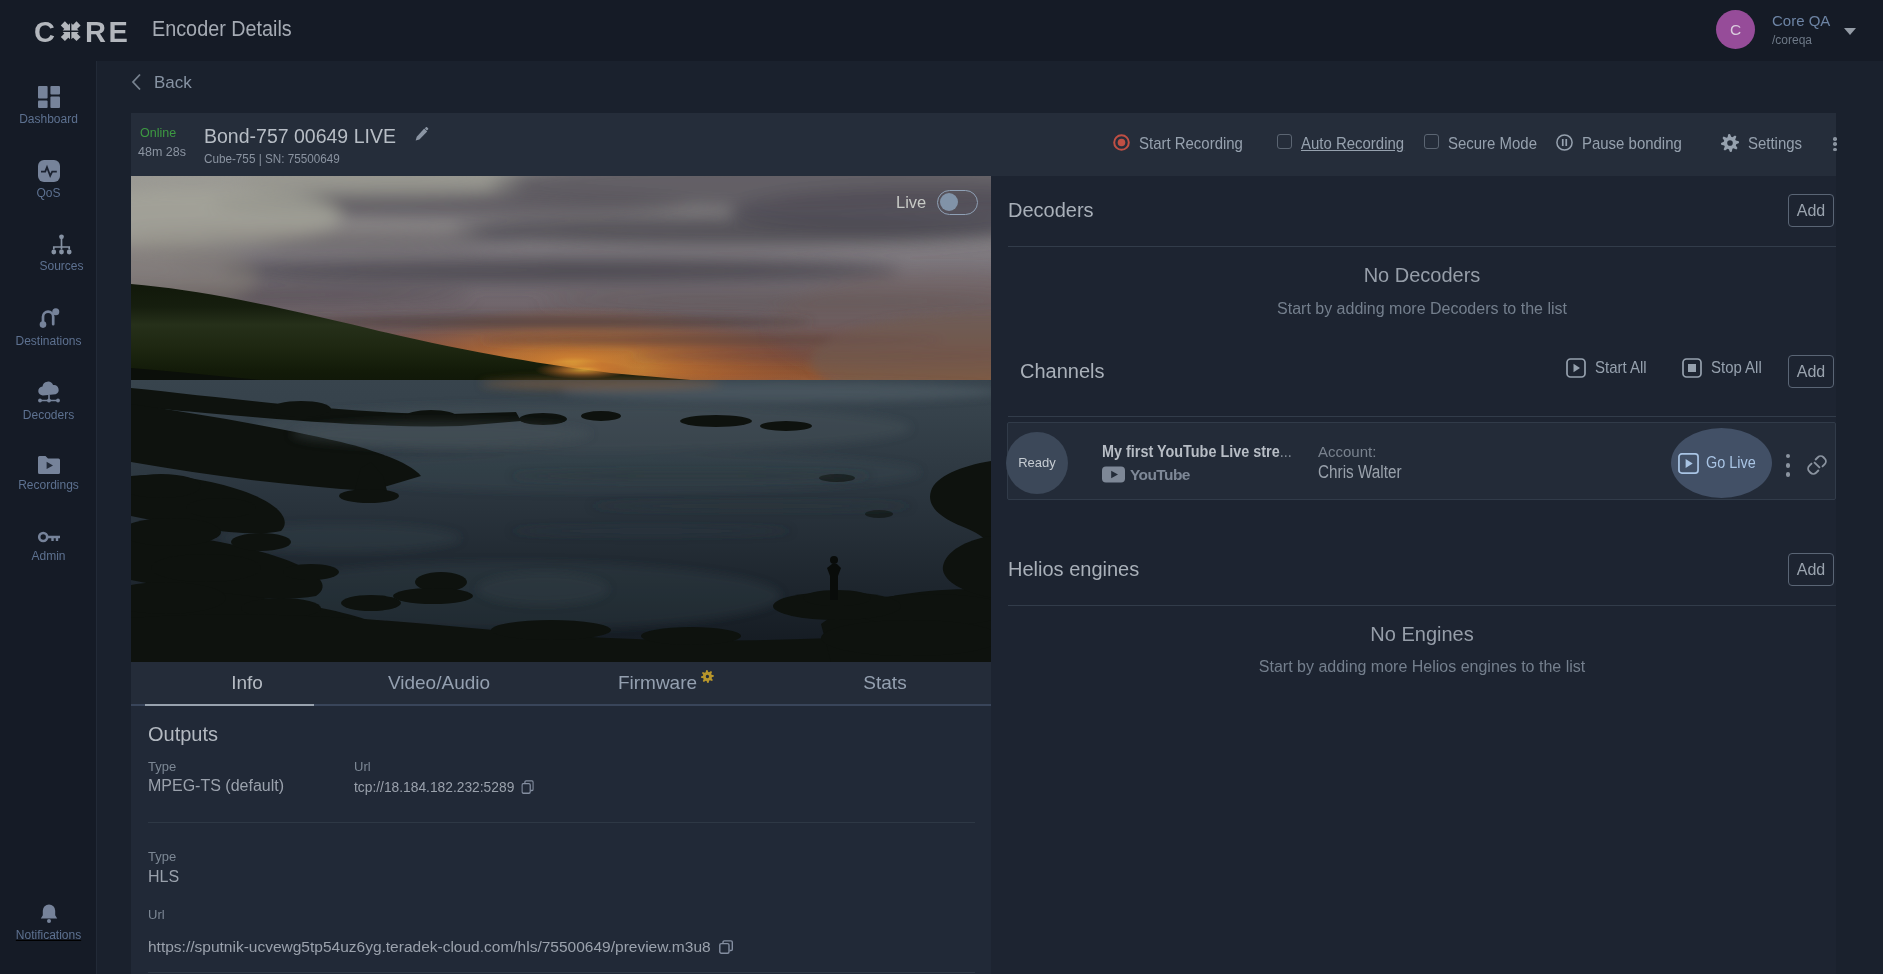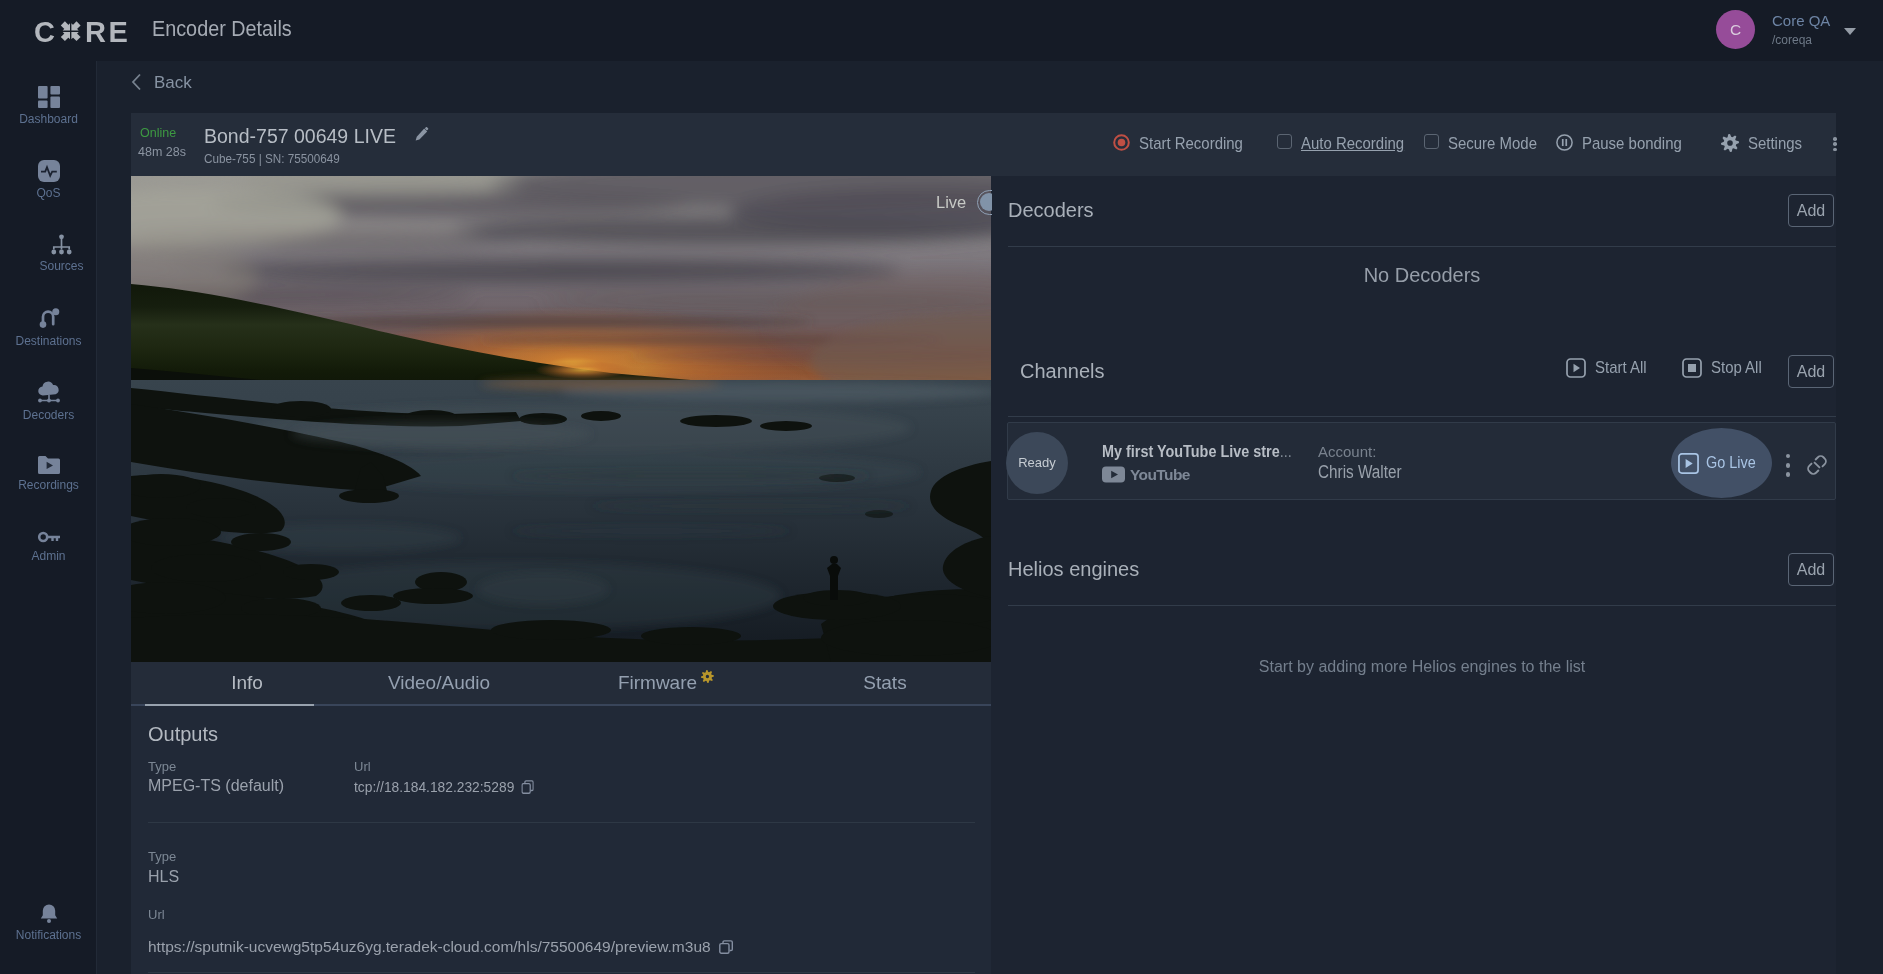--- a/index.html
+++ b/index.html
@@ -38,21 +38,21 @@
   #csub { left:204px; top:151px; font-size:13px; color:#8a93a0; transform:scaleX(0.9); transform-origin:0 50%; }
 
   .hact { position:absolute; top:134px; display:flex; align-items:flex-start; gap:9px;
     color:#96a1ae; font-size:17px; }
   .hact span { transform:scaleX(0.88); transform-origin:0 50%; white-space:nowrap; }
   .cbox { width:15px; height:15px; border:1.5px solid #5b6572; border-radius:3px; }
 
   
   #photo { left:131px; top:176px; width:860px; height:486px; }
   #livebox { left:896px; top:190px; display:flex; align-items:center; gap:11px; }
-  #livebox span { color:#c7cac6; font-size:16.5px;margin-left:40px; }
+  #livebox span { color:#c7cac6; font-size:16.5px; }
   #toggle { width:41px; height:25px; border:1.5px solid #8fa0b5; border-radius:13px; position:relative; }
   #toggle::before { content:""; position:absolute; left:2px; top:2px; width:18px; height:18px;
     border-radius:50%; background:#8193a8; }
 
   #leftpane { left:131px; top:662px; width:860px; height:312px; background:#212937; }
   #tabrow { left:131px; top:662px; width:860px; height:44px; background:#242c39;
     border-bottom:2px solid #39455a; }
   .tab { position:absolute; transform:translateX(-50%); line-height:42px; font-size:19px; color:#94a0b0; white-space:nowrap; }
   .tab.on { color:#b4bac2; }
   #tabline { left:145px; top:704px; width:169px; height:2px; background:#98a2ae; }
@@ -169,21 +169,21 @@
     </svg>
     <div class="lbl">Recordings</div>
   </div>
   <div class="nav" style="top:529px;">
     <svg width="24" height="16" viewBox="0 0 24 16">
       <circle cx="6.2" cy="8" r="4" fill="none" stroke="#76839a" stroke-width="2.6"></circle>
       <path d="M10.5,8 H23 M15.5,8.5 V12 M20,8.5 V12" stroke="#76839a" stroke-width="2.4"></path>
     </svg>
     <div class="lbl">Admin</div>
   </div>
-  <div class="nav" style="top:904px;">
+  <div class="nav" style="top:904px;text-decoration:underline;">
     <svg width="18" height="20" viewBox="0 0 18 20">
       <path d="M9,0.5 a6.2,6.2 0 0 1 6.2,6.2 v4.5 l2,3.3 H0.8 l2,-3.3 V6.7 A6.2,6.2 0 0 1 9,0.5 z" fill="#76839a"></path>
       <circle cx="9" cy="17" r="2" fill="#76839a"></circle>
     </svg>
     <div class="lbl">Notifications</div>
   </div>
 
   <div class="abs" id="back"><svg width="11" height="18" viewBox="0 0 11 18" style="margin-right:12px; vertical-align:-3px;">
         <path d="M9,1.5 L2,9 L9,16.5" fill="none" stroke="#77828f" stroke-width="1.8"></path>
       </svg>Back</div>
@@ -393,20 +393,21 @@
           <path d="M4,3.2 V2.2 A1.3,1.3 0 0 1 5.3,0.9 H12 A1.3,1.3 0 0 1 13.3,2.2 V9.2 A1.3,1.3 0 0 1 12,10.5 H10.6"></path>
         </g>
       </svg></div>
   <div class="divl" style="top:972px;"></div>
 
   <div class="abs" id="rightpane"></div>
   <div class="rhead" style="left:1008px; top:199px;">Decoders</div>
   <div class="addbtn" style="left:1788px; top:194px;">Add</div>
   <div class="divr" style="top:246px;"></div>
   <div class="emptyh" style="top:264px;">No Decoders</div>
+  <div class="emptys" style="top:300px;">Start by adding more Decoders to the list</div>
 
   <div class="rhead" style="left:1008px; top:360px;margin-left:12px;">Channels</div>
   <div class="hact" style="top:358px; left:1566px;">
     <svg width="20" height="20" viewBox="0 0 20 20">
       <rect x="1" y="1" width="18" height="18" rx="3.5" fill="none" stroke="#96a1ae" stroke-width="1.7"></rect>
       <path d="M7.5,5.8 L14,10 L7.5,14.2 Z" fill="#96a1ae"></path>
     </svg>
     <span>Start All</span>
   </div>
   <div class="hact" style="top:358px; left:1682px;">
@@ -445,15 +446,16 @@
       <g fill="none" stroke="#8b94a0" stroke-width="2">
         <path d="M11,7.6 L14,4.6 A4.3,4.3 0 0 1 20,4.6 L21.4,6 A4.3,4.3 0 0 1 21.4,12 L18.4,15"></path>
         <path d="M15,18.4 L12,21.4 A4.3,4.3 0 0 1 6,21.4 L4.6,20 A4.3,4.3 0 0 1 4.6,14 L7.6,11"></path>
         <path d="M9.8,9.8 L16.2,16.2" stroke-width="2"></path>
       </g>
     </svg></div>
 
   <div class="rhead" style="left:1008px; top:558px;">Helios engines</div>
   <div class="addbtn" style="left:1788px; top:553px;">Add</div>
   <div class="divr" style="top:605px;"></div>
+  <div class="emptyh" style="top:623px;">No Engines</div>
   <div class="emptys" style="top:658px;">Start by adding more Helios engines to the list</div>
 
 </div>
 
 </body></html>

